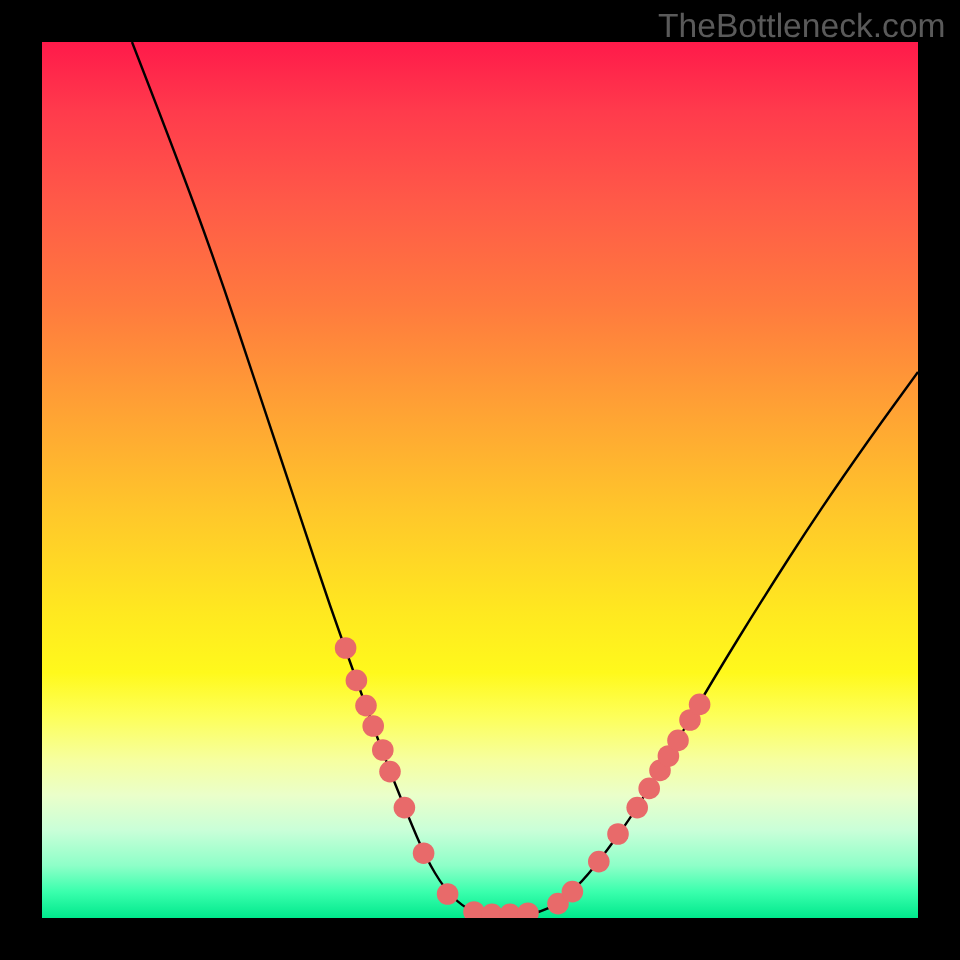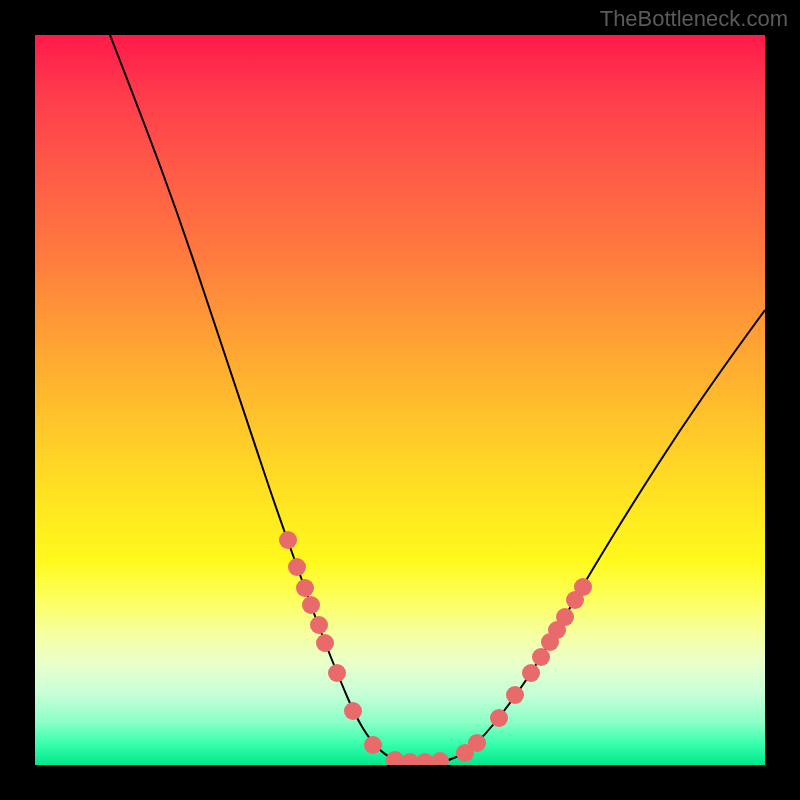--- a/index.html
+++ b/index.html
@@ -9,21 +9,21 @@
     background: #000;
     position: relative;
     overflow: hidden;
     font-family: Arial, sans-serif;
   }
   .watermark {
     position: absolute;
     top: 6px;
     right: 12px;
     color: #5a5a5a;
-    font-size: 22px;
+    font-size: 28px;
     font-weight: 500;
     z-index: 10;
   }
   .plot-area {
     position: absolute;
     left: 35px;
     top: 35px;
     width: 730px;
     height: 730px;
     background: linear-gradient(to bottom,

